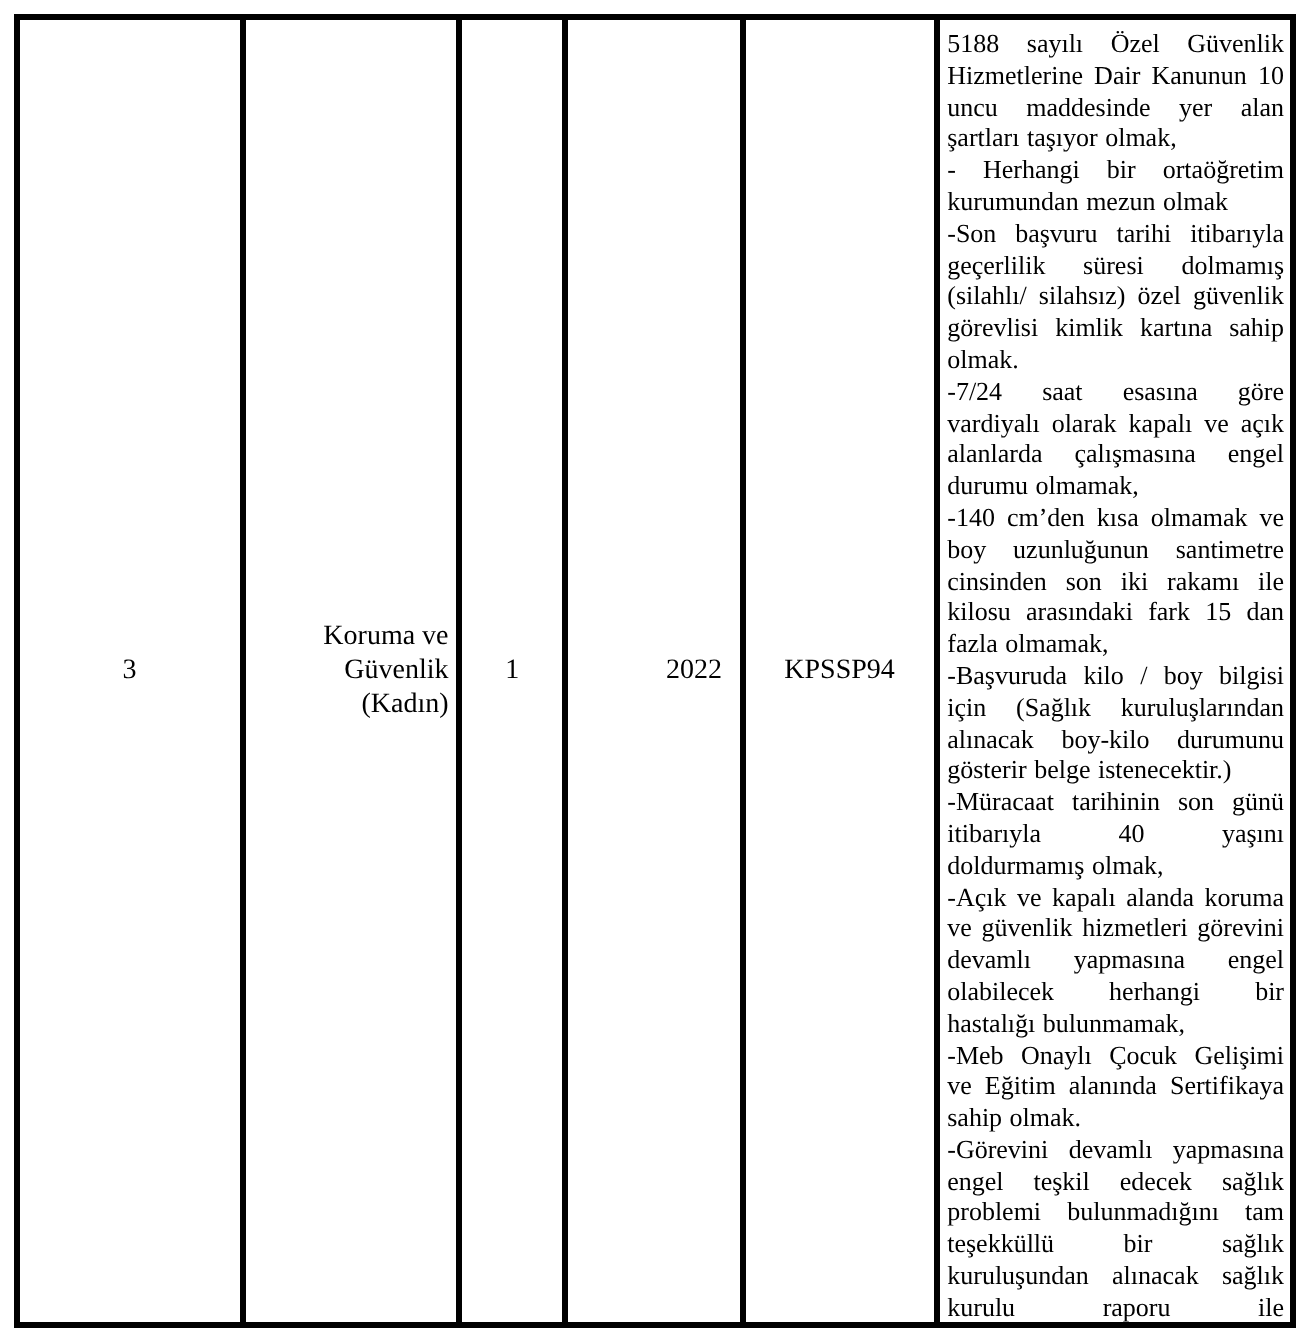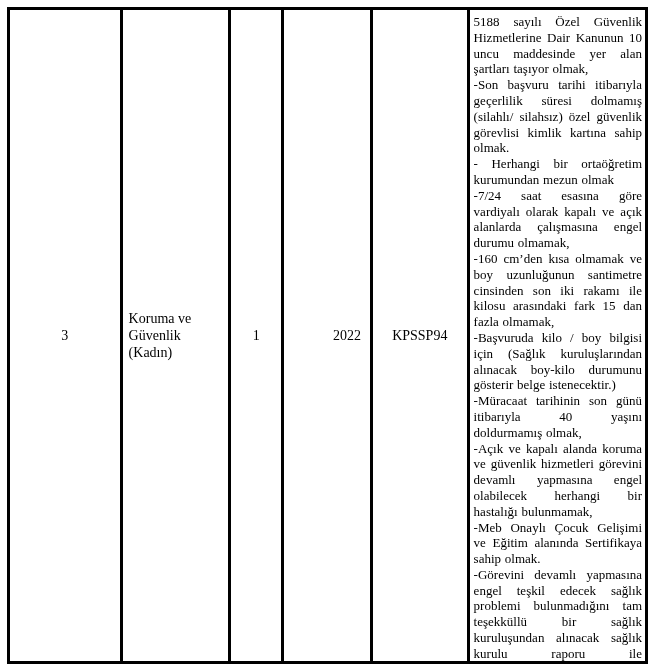--- a/index.html
+++ b/index.html
@@ -35,21 +35,21 @@
     font-size: 14px;
     line-height: 17px;
   }
   .cell:last-child { border-right: none; }
   .c1 { width: 113px; }
   .c2 {
     width: 109px;
     justify-content: flex-start;
     padding-left: 6px;
     padding-right: 4px;
-    text-align: left;
+    text-align: right;
   }
   .c3 { width: 53px; }
   .c4 { width: 89px; padding-left: 40px; }
   .c5 { width: 97px; }
   .c6 {
     width: 176px;
     display: block;
     padding: 4px 3px 0 4px;
     font-size: 13px;
     line-height: 15.8px;
@@ -82,24 +82,24 @@
     <div class="cell c4">
       <span>2022</span>
     </div>
 
     <div class="cell c5">
       <span>KPSSP94</span>
     </div>
 
     <div class="cell c6">
         <div class="req-para">5188 sayılı Özel Güvenlik Hizmetlerine Dair Kanunun 10 uncu maddesinde yer alan şartları taşıyor olmak,</div>
+        <div class="req-para">- Herhangi bir ortaöğretim kurumundan mezun olmak</div>
         <div class="req-para">-Son başvuru tarihi itibarıyla geçerlilik süresi dolmamış (silahlı/ silahsız) özel güvenlik görevlisi kimlik kartına sahip olmak.</div>
-        <div class="req-para">- Herhangi bir ortaöğretim kurumundan mezun olmak</div>
         <div class="req-para">-7/24 saat esasına göre vardiyalı olarak kapalı ve açık alanlarda çalışmasına engel durumu olmamak,</div>
-        <div class="req-para">-160 cm’den kısa olmamak ve boy uzunluğunun santimetre cinsinden son iki rakamı ile kilosu arasındaki fark 15 dan fazla olmamak,</div>
+        <div class="req-para">-140 cm’den kısa olmamak ve boy uzunluğunun santimetre cinsinden son iki rakamı ile kilosu arasındaki fark 15 dan fazla olmamak,</div>
         <div class="req-para">-Başvuruda kilo / boy bilgisi için (Sağlık kuruluşlarından alınacak boy-kilo durumunu gösterir belge istenecektir.)</div>
         <div class="req-para">-Müracaat tarihinin son günü itibarıyla 40 yaşını doldurmamış olmak,</div>
         <div class="req-para">-Açık ve kapalı alanda koruma ve güvenlik hizmetleri görevini devamlı yapmasına engel olabilecek herhangi bir hastalığı bulunmamak,</div>
         <div class="req-para">-Meb Onaylı Çocuk Gelişimi ve Eğitim alanında Sertifikaya sahip olmak.</div>
         <div class="req-para">-Görevini devamlı yapmasına engel teşkil edecek sağlık problemi bulunmadığını tam teşekküllü bir sağlık kuruluşundan alınacak sağlık kurulu raporu ile belgelendirmek. (Atanmaya hak kazanma durumunda istenecektir.)</div>
       </div>
 
   </div>
 </div>
 

